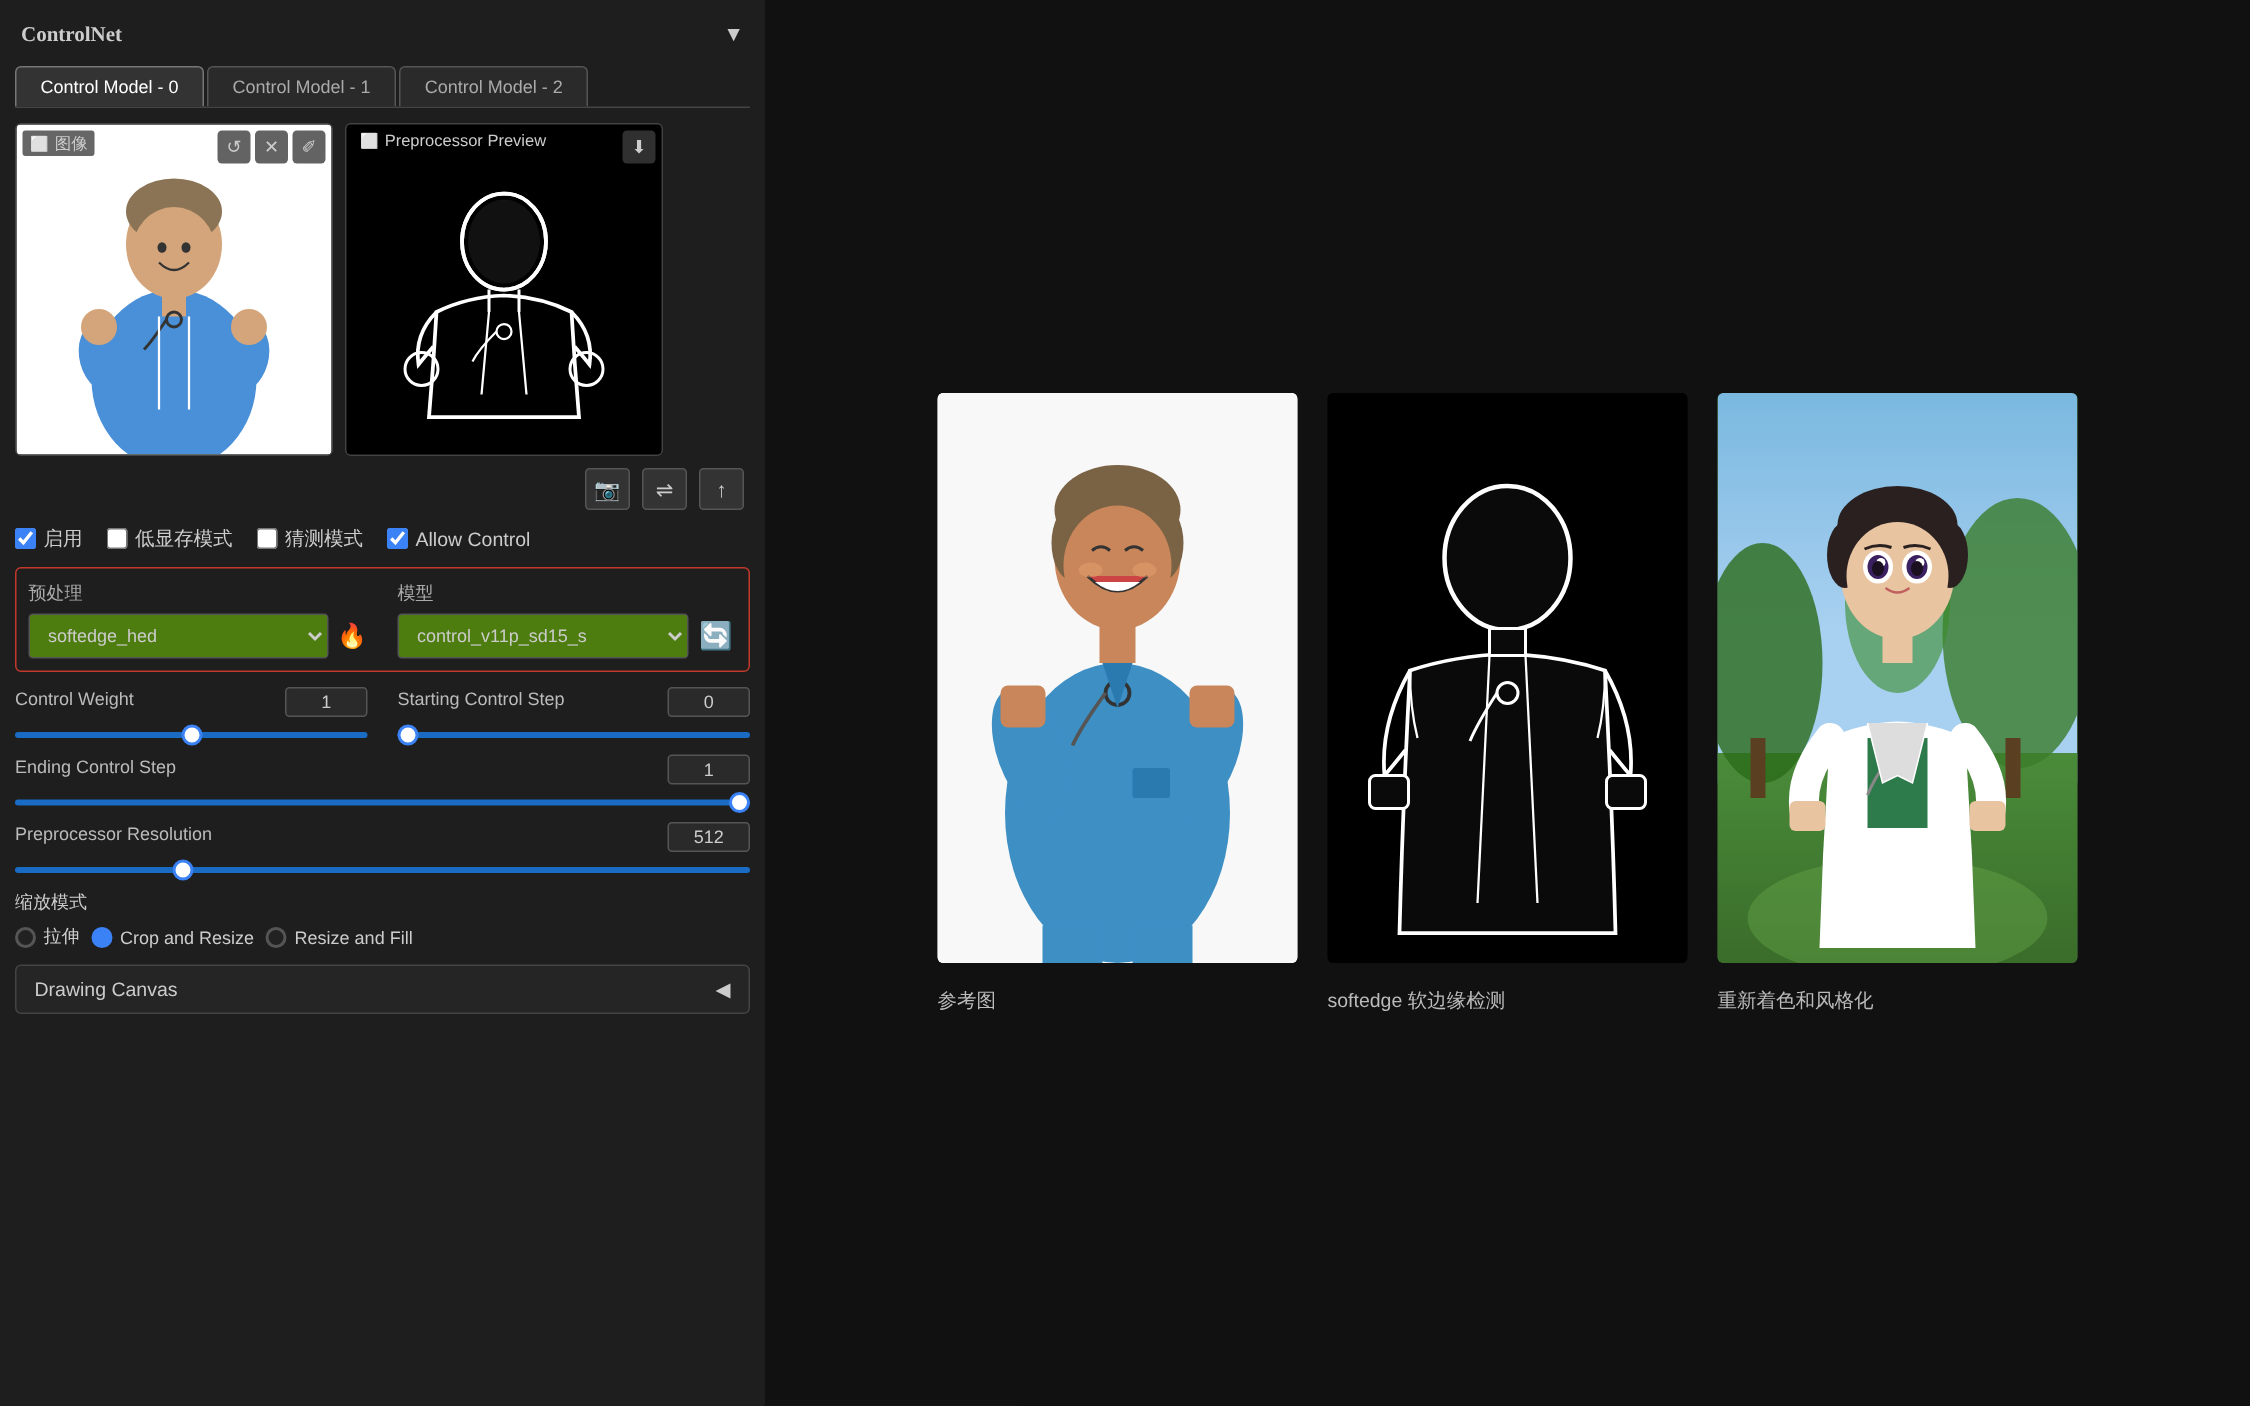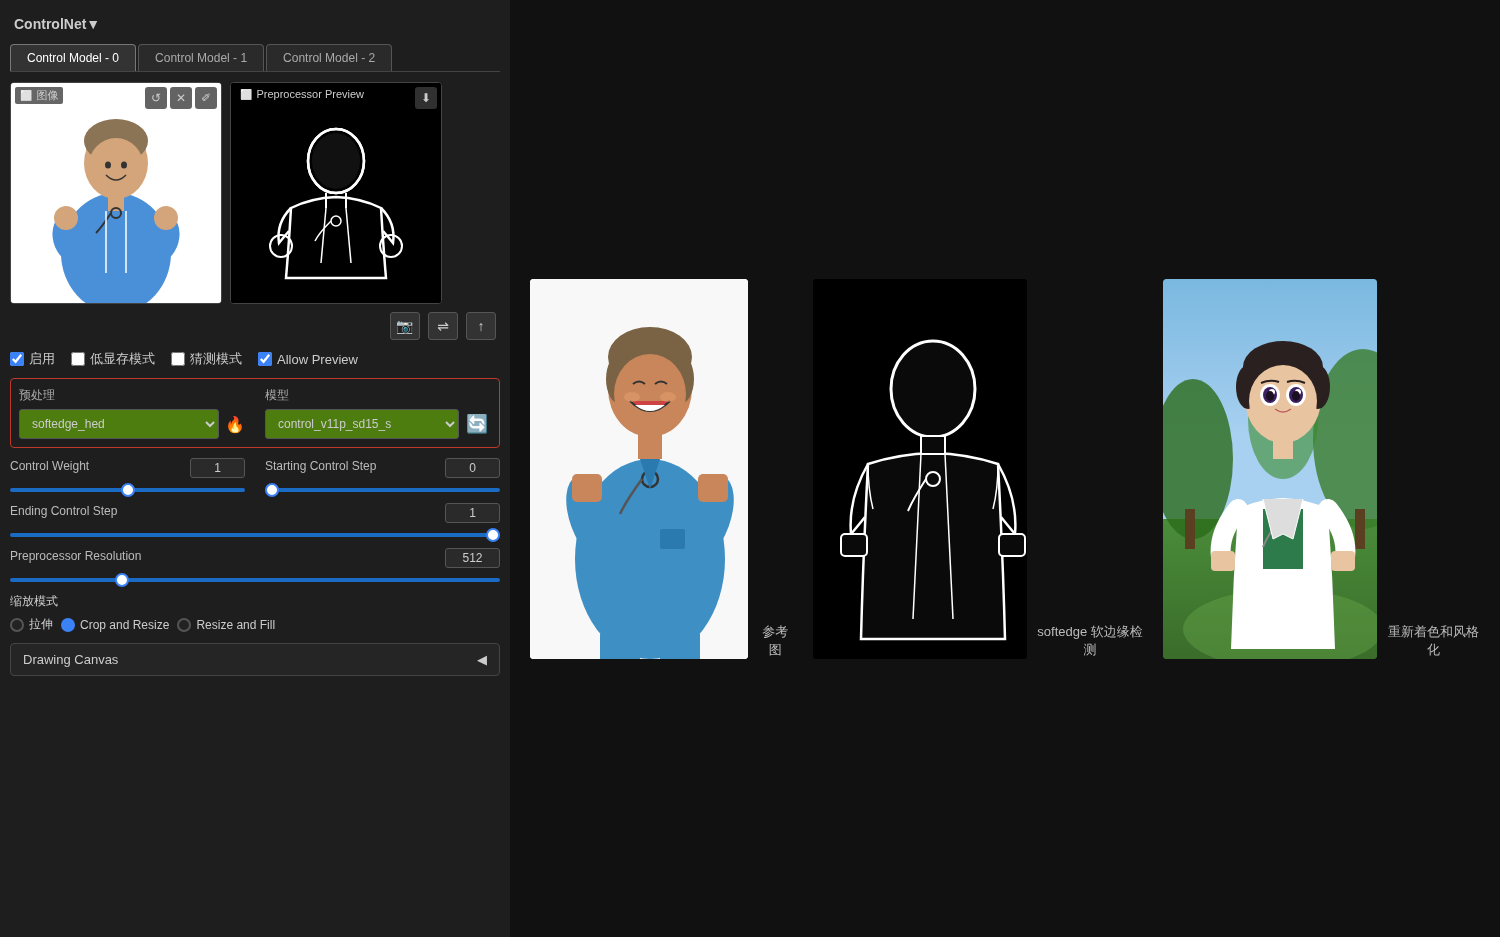--- a/index.html
+++ b/index.html
@@ -40,34 +40,36 @@
     }
 
     .right-images {
       display: flex;
       gap: 20px;
       align-items: flex-start;
     }
 
     .right-image-item {
       display: flex;
-      flex-direction: row;
-      align-items: flex-end;
+      flex-direction: column;
+      align-items: flex-start;
       gap: 10px;
     }
 
     
     .controlnet-header {
       display: flex;
+      justify-content: space-between;
       align-items: center;
       padding: 6px 4px;
       color: #ccc;
       font-size: 14px;
       font-weight: 600;
       margin-bottom: 6px;
+      font-family: Liberation Serif, serif;
     }
 
     
     .tabs {
       display: flex;
       gap: 2px;
       margin-bottom: 10px;
       border-bottom: 1px solid #444;
     }
 
@@ -487,21 +489,21 @@
     <label class="checkbox-item">
       <input type="checkbox" style="">
       <span>低显存模式</span>
     </label>
     <label class="checkbox-item">
       <input type="checkbox" style="">
       <span>猜测模式</span>
     </label>
     <label class="checkbox-item">
       <input type="checkbox" checked="" style="">
-      <span>Allow Preview</span>
+      <span>Allow Control</span>
     </label>
   </div>
 
   <div class="model-selection-box">
     <div class="model-row">
 
       <div class="model-group">
         <div class="model-label">预处理</div>
         <div class="model-select-row">
           <select class="model-select">

